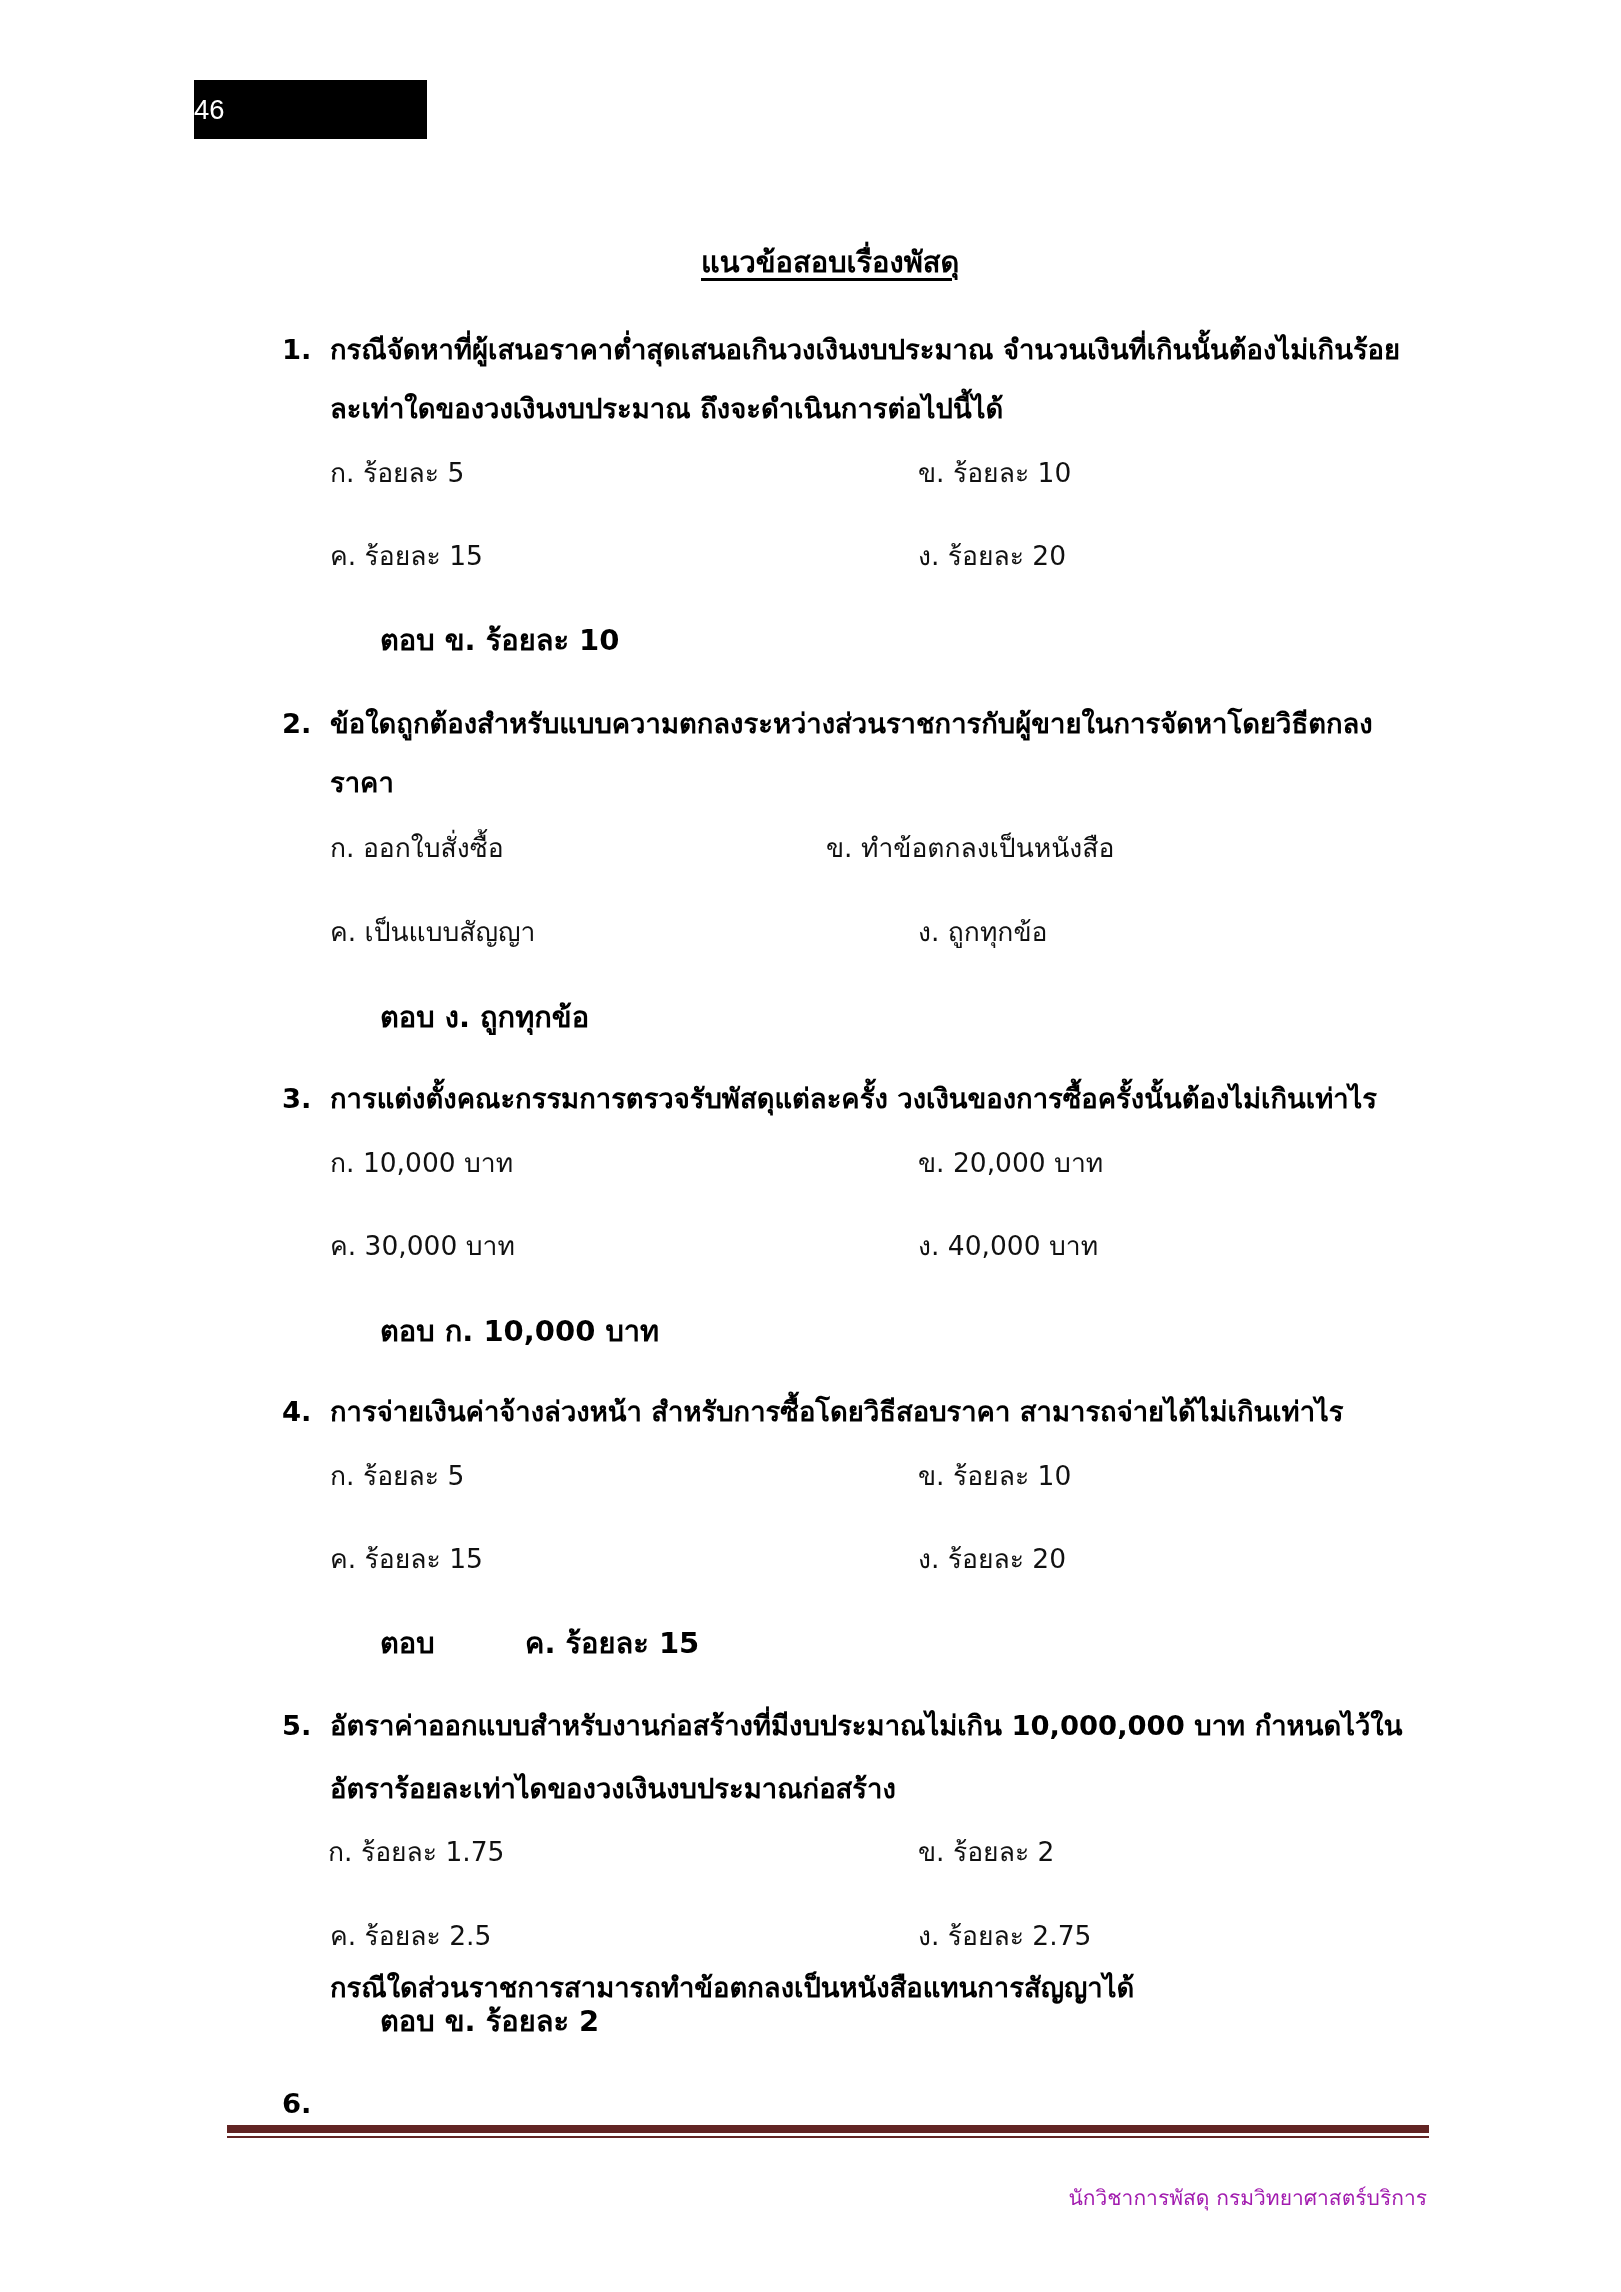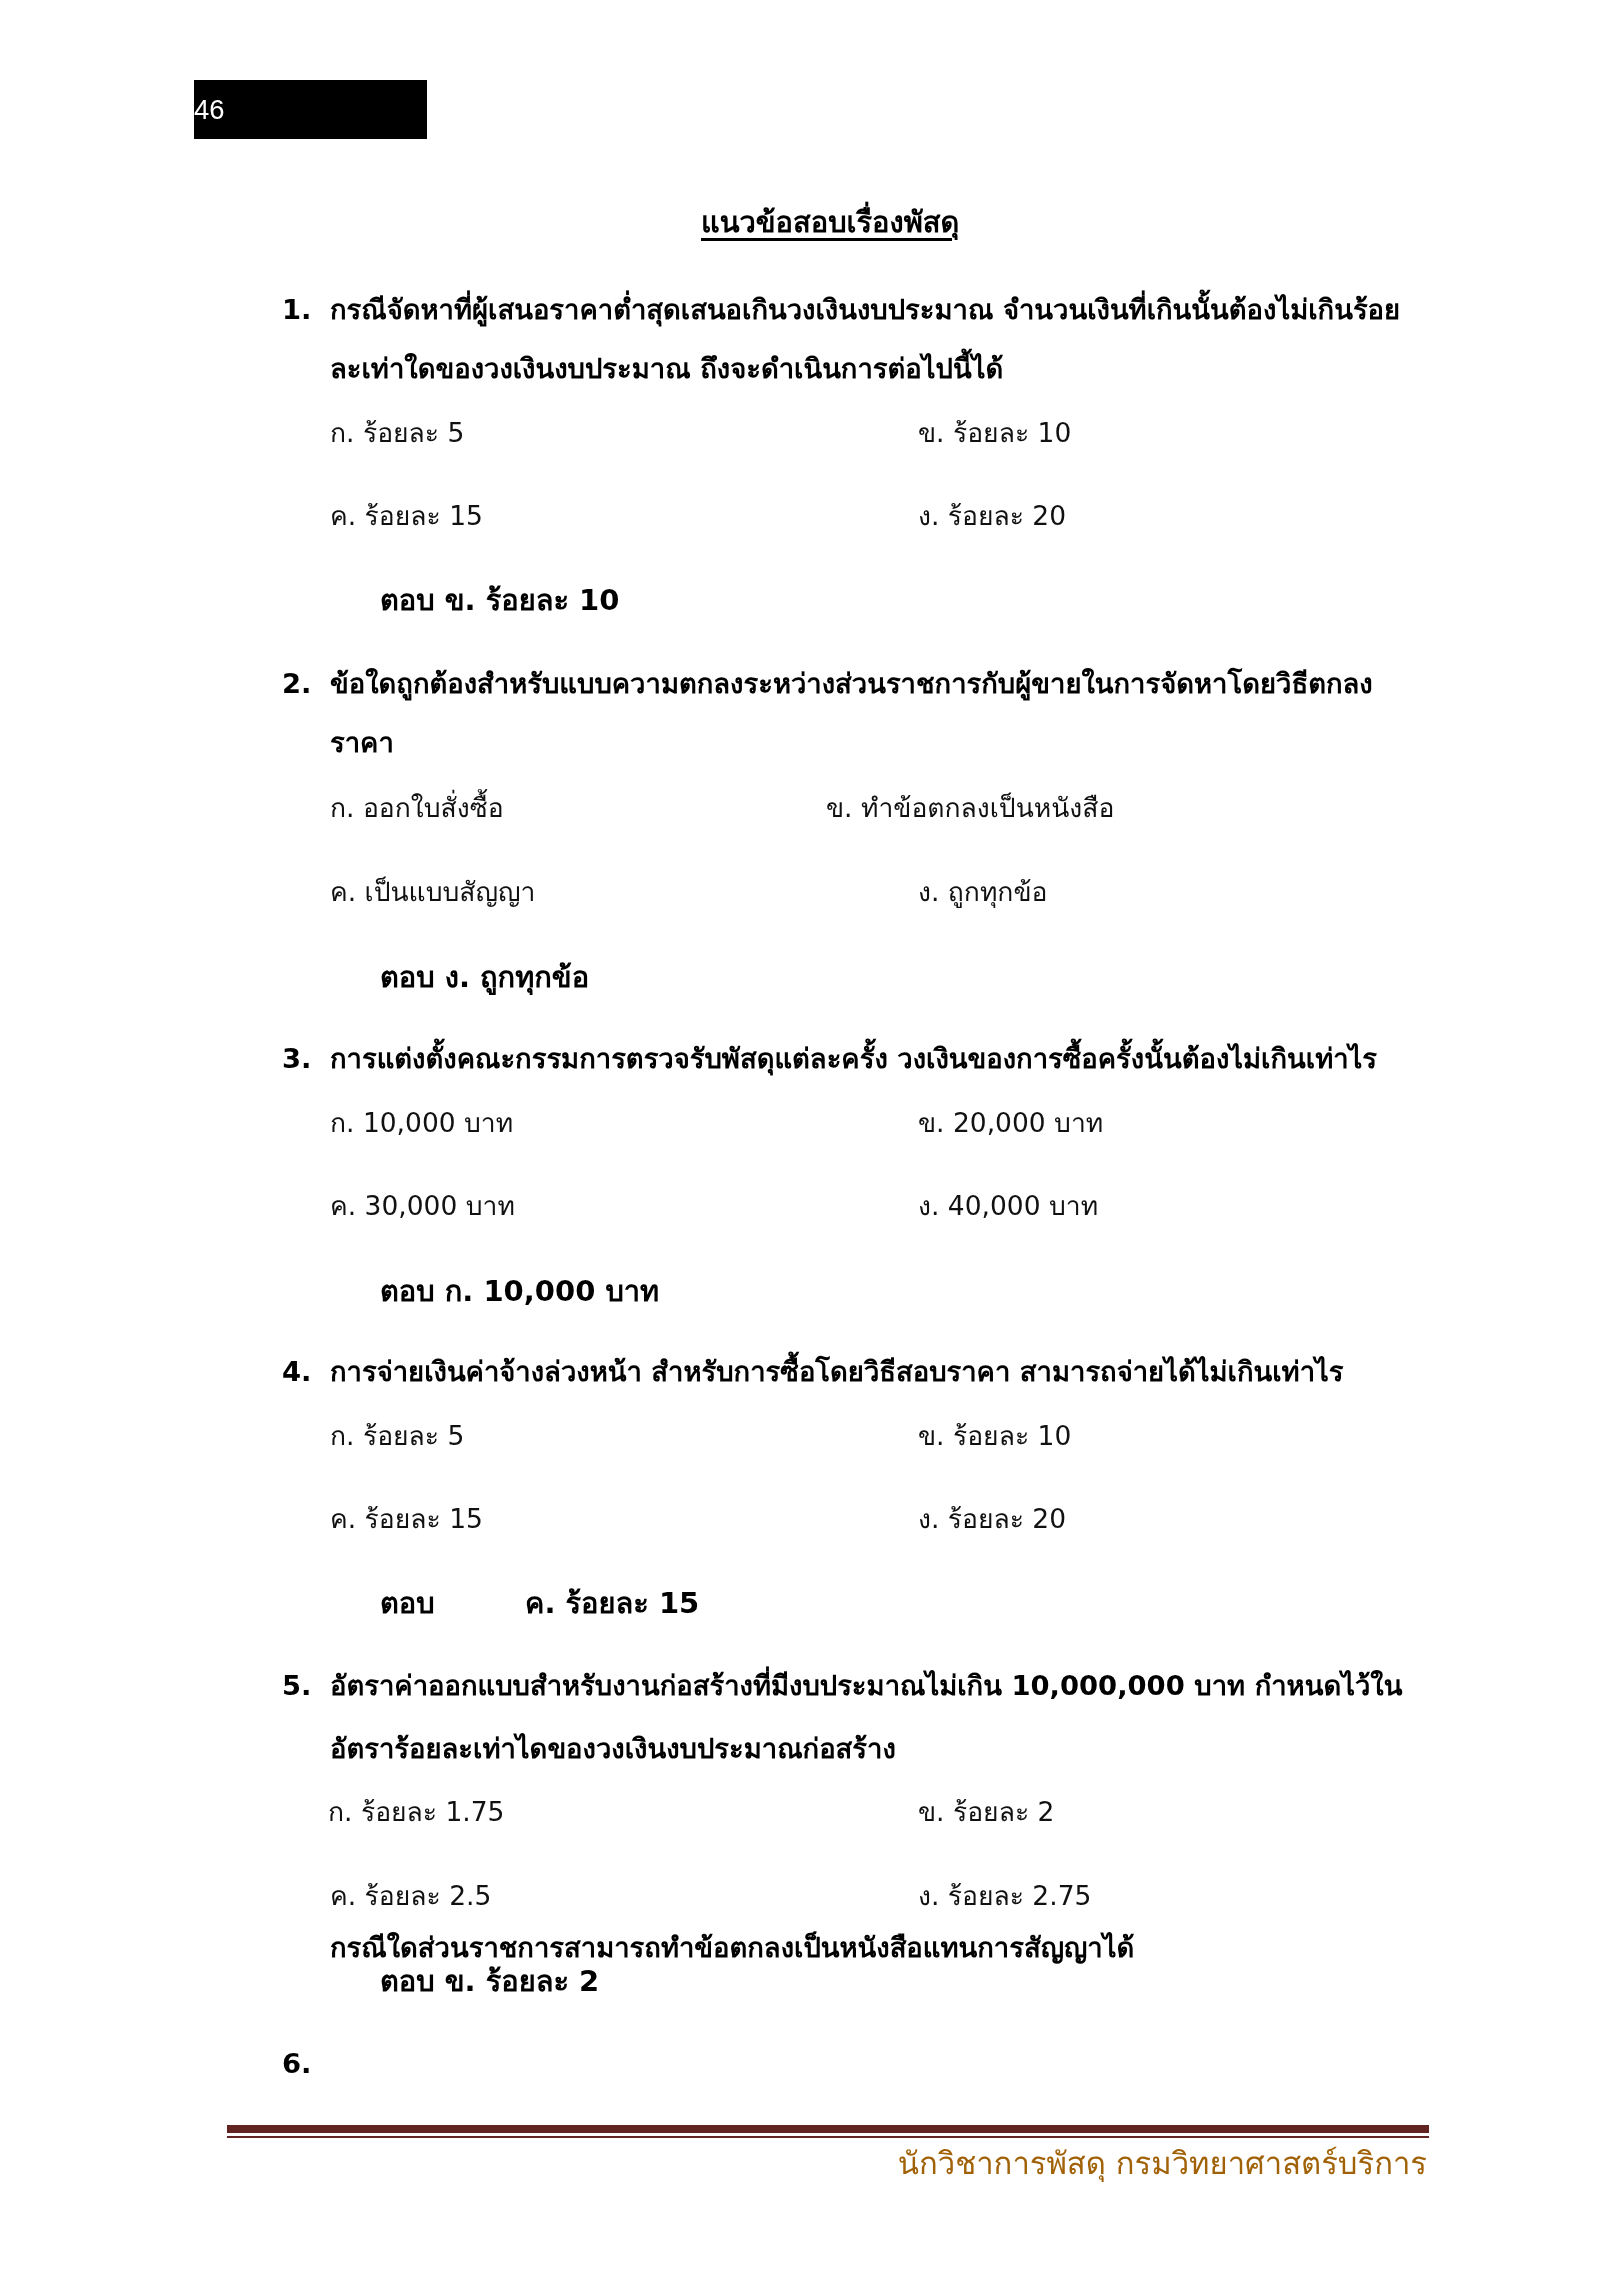--- a/index.html
+++ b/index.html
@@ -1,31 +1,31 @@
 <!DOCTYPE html>
 <html><head>
 <meta charset="utf-8">
 <style>
   html, body { margin: 0; padding: 0; background: #ffffff; }
   body { width: 1621px; height: 2293px; position: relative; overflow: hidden;
          font-family: "DejaVu Sans", sans-serif; color: #000; }
-  .abs { position: absolute; white-space: nowrap; line-height: 1; }
+  .abs { position: absolute; white-space: nowrap; line-height: 1; margin-top: 40px; }
   .page-box { position: absolute; left: 194px; top: 80px; width: 233px; height: 59px; background: #000; }
   .page-num { position: absolute; left: 0; right: 0; top: 13.7px; text-align: left; color: #fff;
               font-family: "Liberation Sans", sans-serif; font-size: 27.4px; }
   .title { left: 701px; top: 208px; font-size: 29px; font-weight: bold; text-decoration: underline;
            text-decoration-thickness: 2.9px; text-underline-offset: 5.9px; }
   .q { font-size: 27.4px; font-weight: bold; }
   .qnum { left: 282px; }
   .qtext { left: 330px; }
   .opt { font-size: 26.5px; font-weight: normal; color: #111; text-align: center; }
   .ans { font-size: 29px; font-weight: bold; }
   .rule-thick { position: absolute; left: 227px; top: 2125px; width: 1202px; height: 7.8px; background: #622423; }
   .rule-thin { position: absolute; left: 227px; top: 2136px; width: 1202px; height: 2px; background: #622423; }
-  .footer { right: 194px; top: 2148px; font-size: 31px; color: #a16207; }
+  .footer { right: 194px; top: 2148px; font-size: 21px; color: #a21caf; }
 </style>
 </head>
 <body>
 
 <div class="page-box">
   <div class="page-num">46</div>
 </div>
 
 <div class="abs title">แนวข้อสอบเรื่องพัสดุ</div>
 

